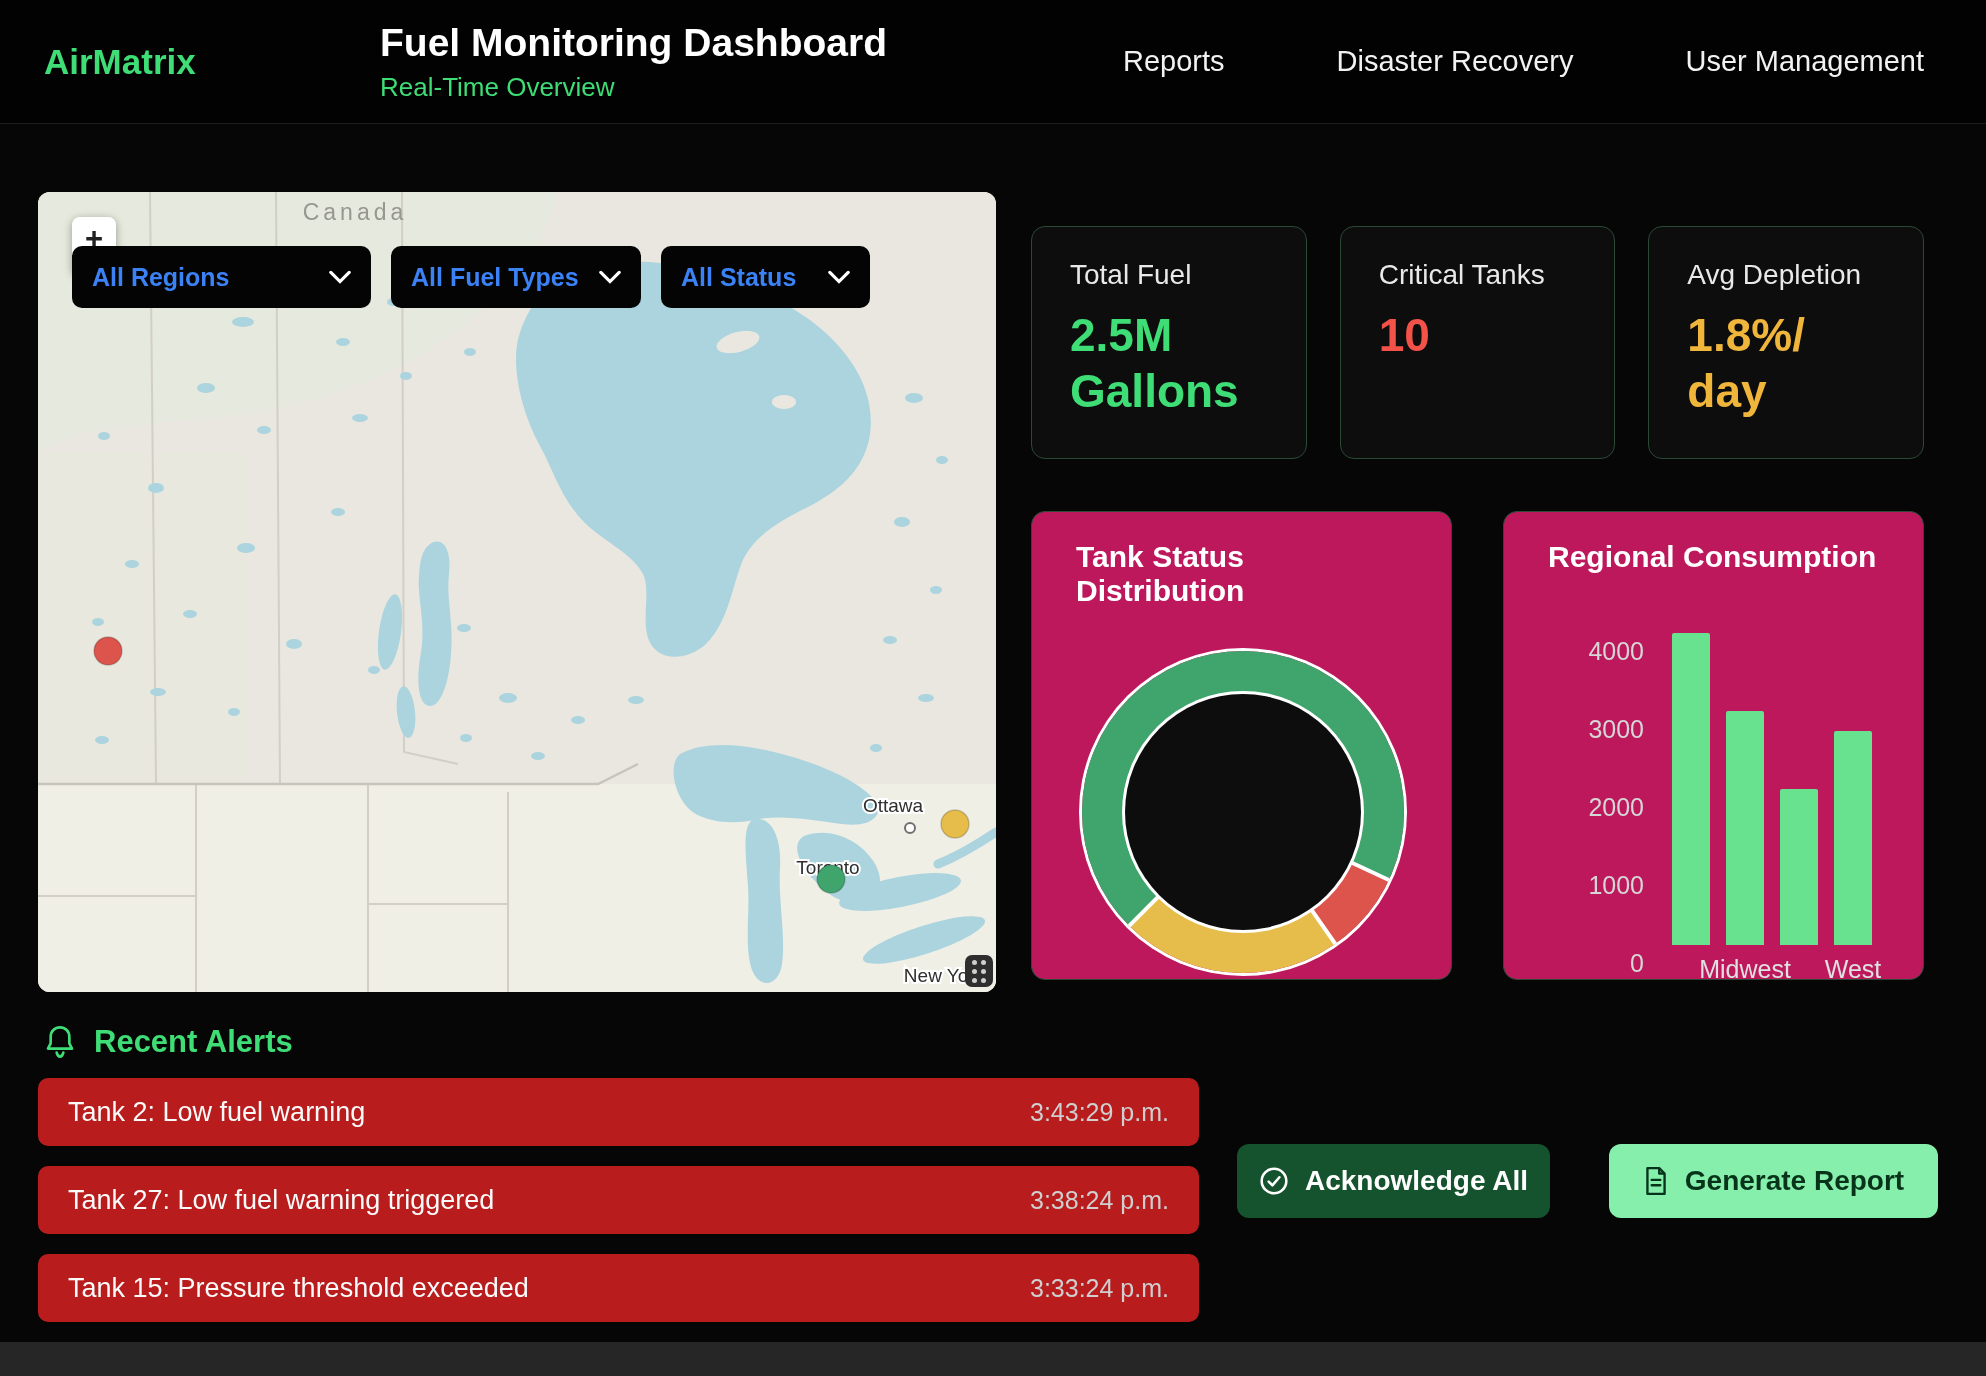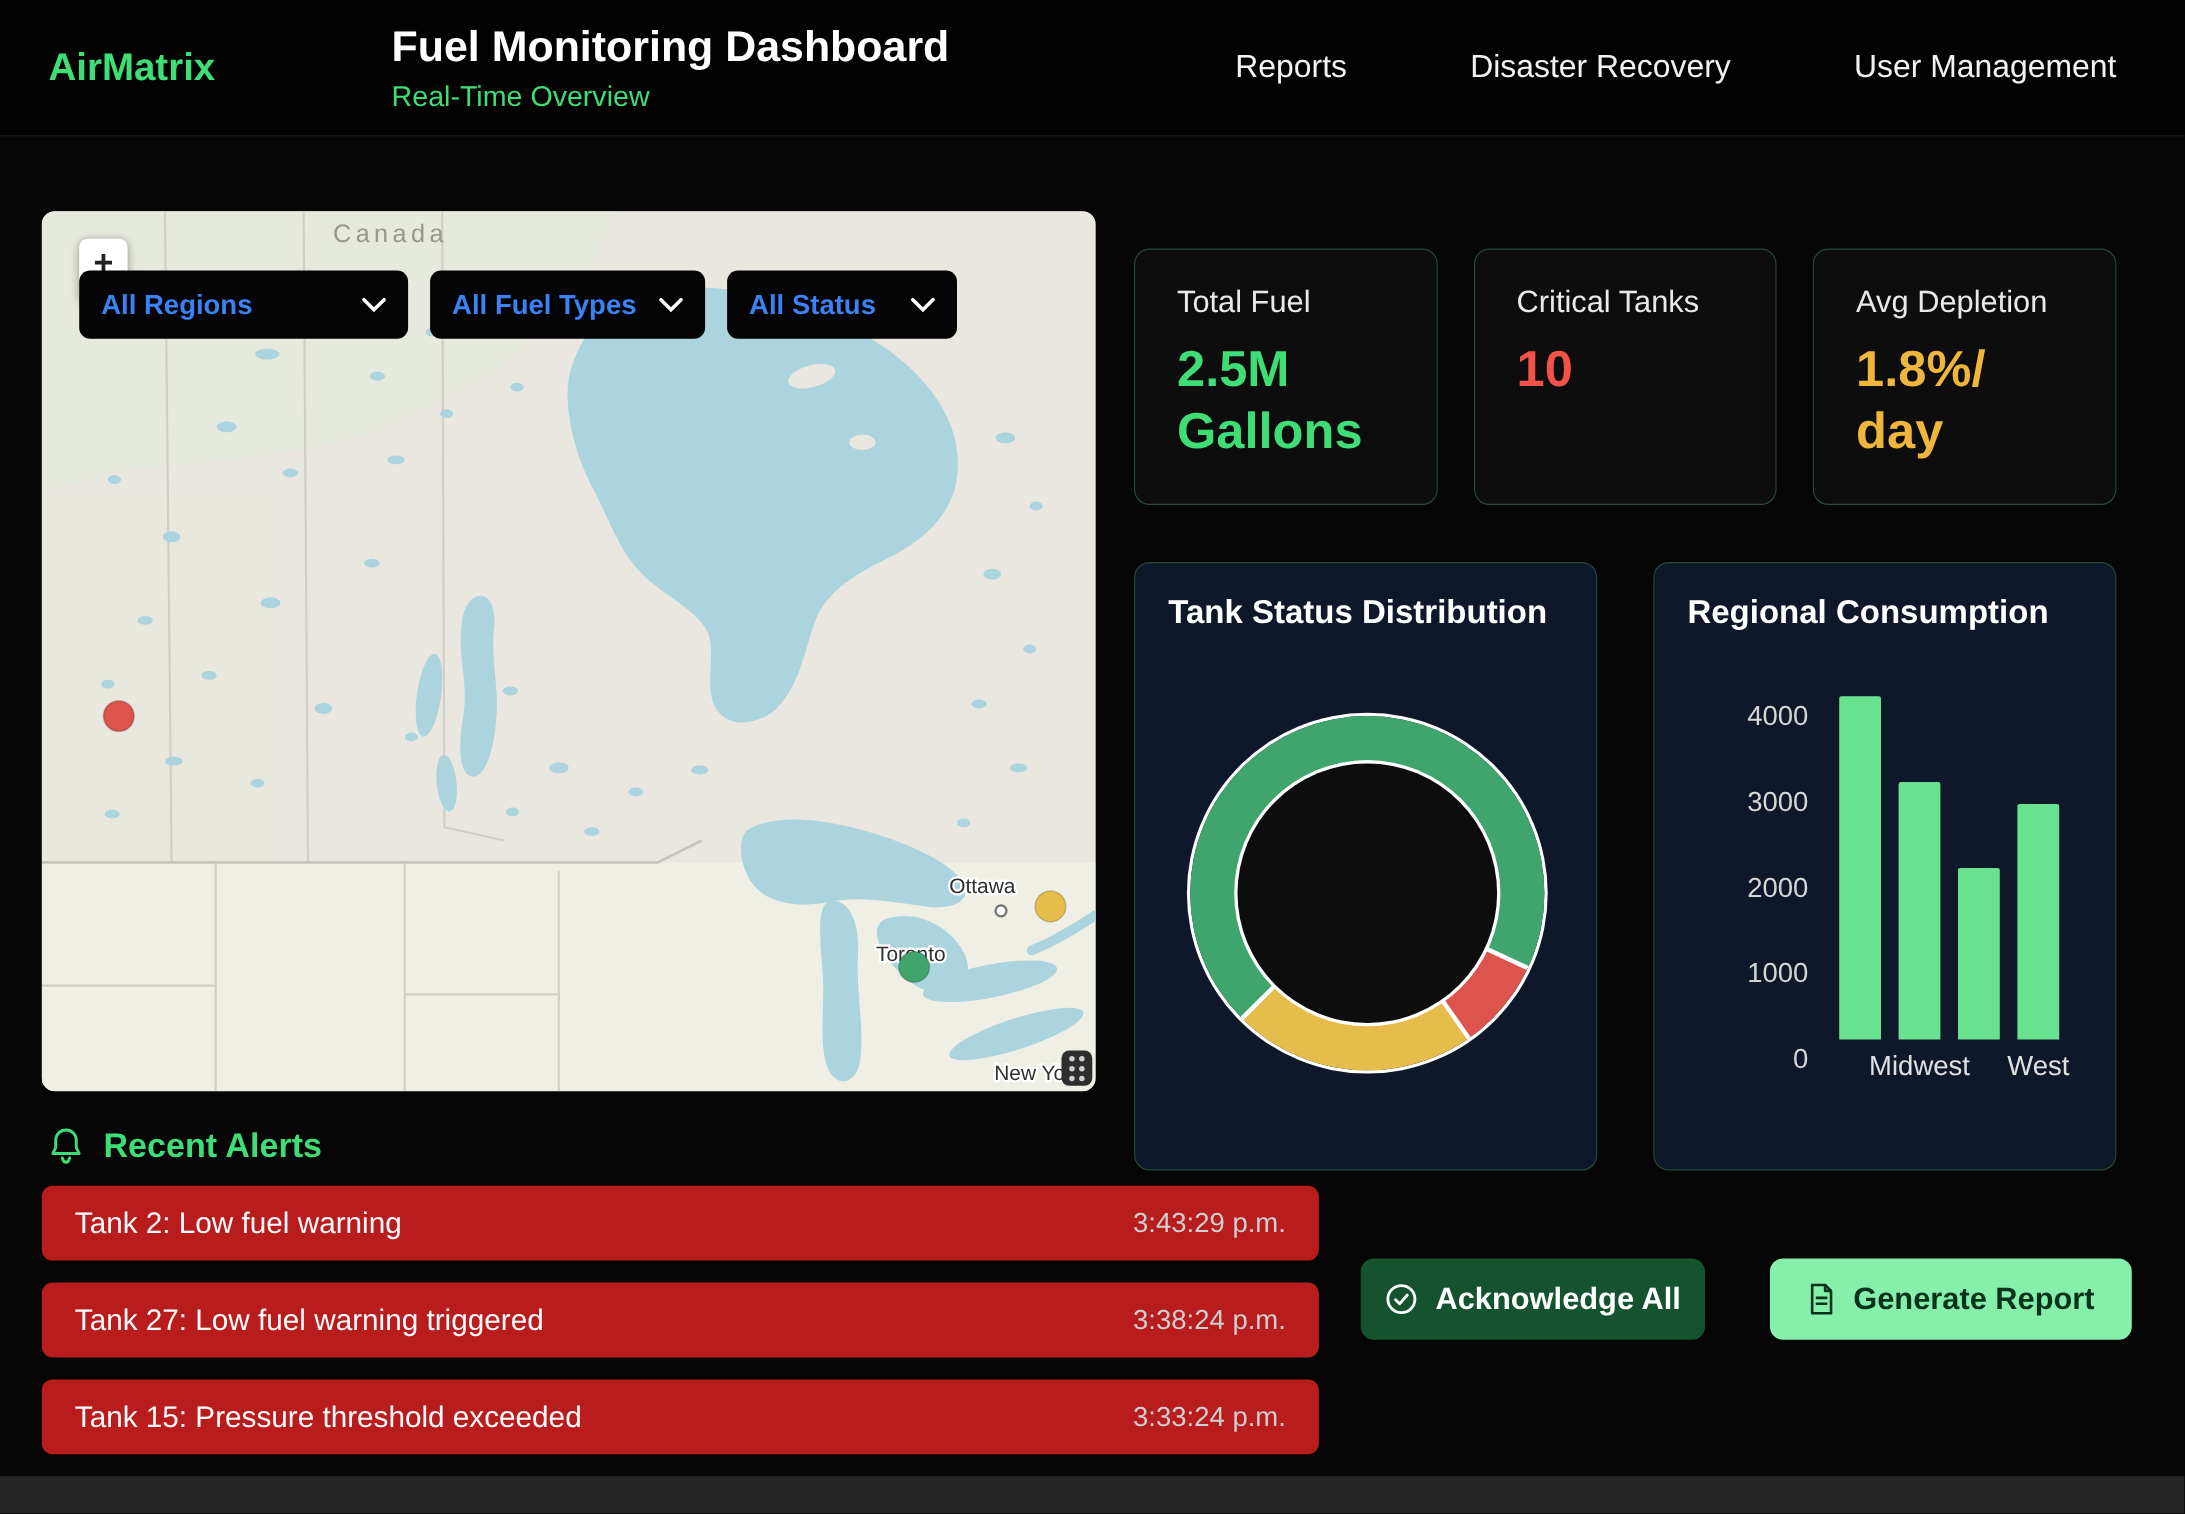--- a/index.html
+++ b/index.html
@@ -9,21 +9,21 @@
     font-family:"Liberation Sans","DejaVu Sans",sans-serif; color:#fff;
   }
 
   
   header {
     position:absolute; left:0; top:0; width:100%; height:124px;
     background:#020202; border-bottom:1px solid #1c1c1c;
     display:flex; align-items:center; padding:0 44px; z-index:5;
   }
   .brand { width:312px; font-size:35px; font-weight:700; color:var(--accent); }
-  .title-block { display:flex; flex-direction:column; gap:7px; }
+  .title-block { display:flex; flex-direction:column; gap:7px;margin-left:24px; }
   .page-title { font-size:39px; font-weight:700; }
   .page-subtitle { font-size:26px; color:var(--accent); font-weight:500; }
   nav { margin-left:auto; display:flex; gap:112px; padding-right:18px; }
   nav a { font-size:29px; color:#f2f2f2; text-decoration:none; cursor:pointer; white-space:nowrap; }
 
   
   .map-card {
     position:absolute; left:38px; top:192px; width:958px; height:800px;
     border-radius:12px; overflow:hidden; background:#e9e7e0;
   }
@@ -58,22 +58,22 @@
     flex:1; height:233px; background:#0d0d0d; border:1px solid var(--card-border);
     border-radius:14px; padding:32px 38px;
   }
   .stat-label { font-size:28px; color:#e9e9e9; margin-bottom:16px; }
   .stat-value { font-size:46px; font-weight:700; line-height:1.22; }
   .v-green { color:var(--accent); } .v-red { color:var(--red); } .v-amber { color:var(--amber); }
 
   
   .charts-row { position:absolute; left:1031px; top:511px; width:893px; display:flex; gap:51px; }
   .chart-card {
-    width:421px; height:553px; background:#0f172a; border:1px solid var(--card-border);
-    border-radius:14px; position:relative; padding:28px 30px;
+    width:421px; height:469px; background:#be185d; border:1px solid var(--card-border);
+    border-radius:14px; position:relative; padding:28px 44px;
   }
   .card-title { font-size:30px; font-weight:700; }
 
   .donut {
     position:absolute; left:50px; top:139px; width:322px; height:322px;
     border-radius:50%; box-shadow:0 0 0 3px #ffffff;
   }
   .donut-sep {
     position:absolute; left:50%; top:0; width:4px; height:50%; margin-left:-2px;
     background:#ffffff; transform-origin:50% 100%; z-index:1;

